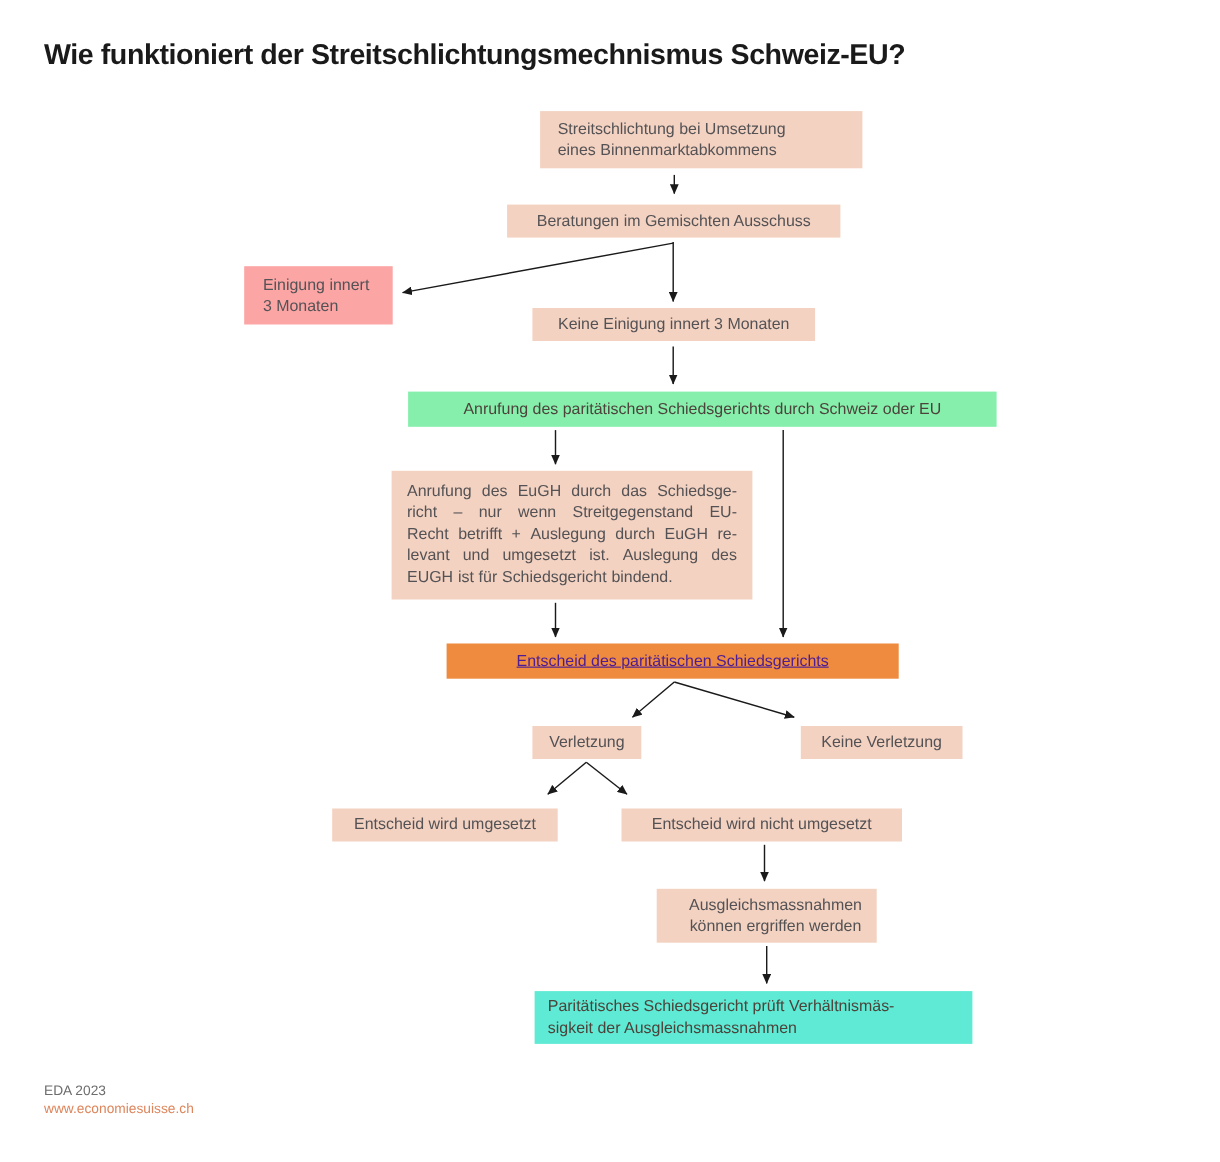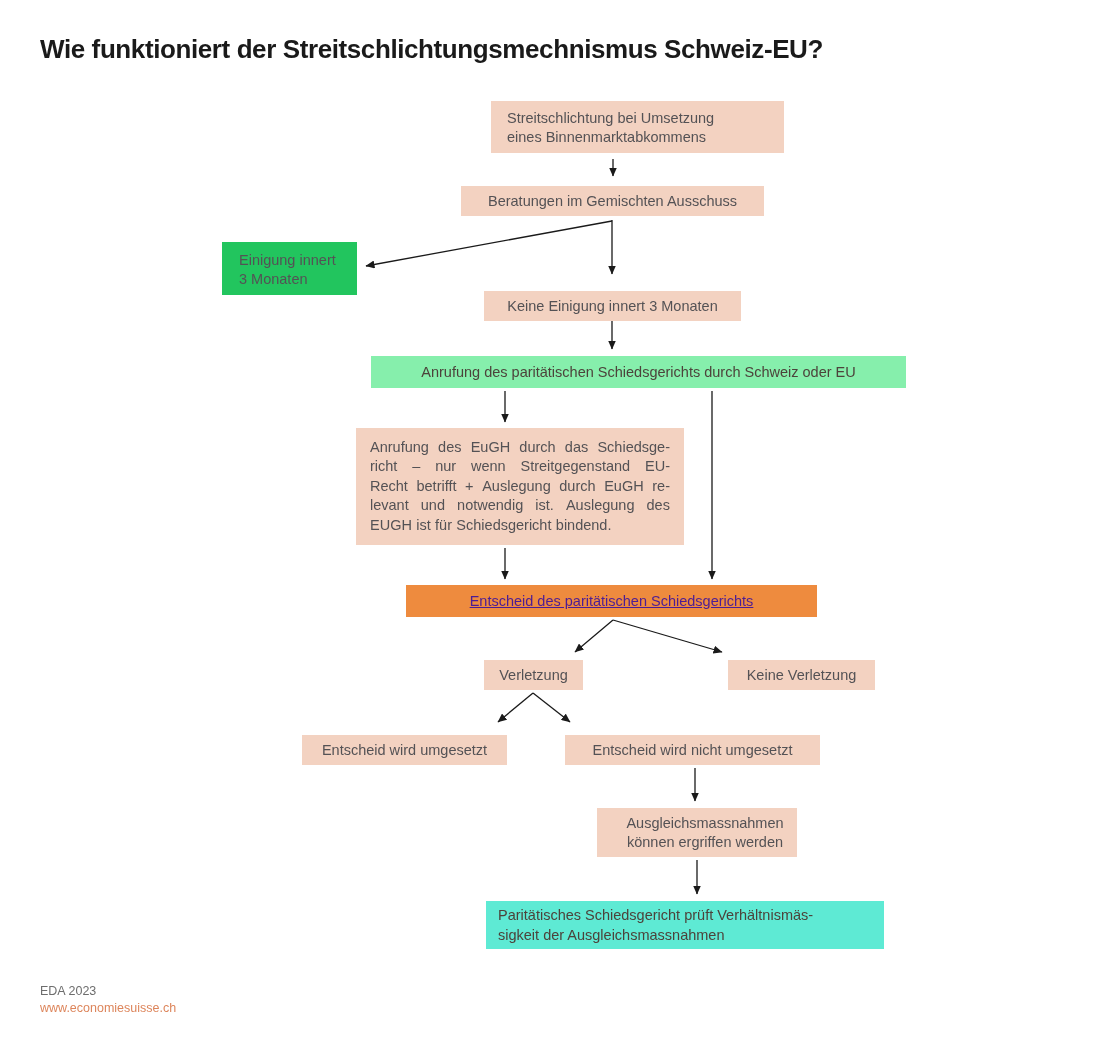--- a/index.html
+++ b/index.html
@@ -8,21 +8,21 @@
   .title{position:absolute;left:40px;top:34px;font-size:26px;font-weight:700;color:#1a1a1a;letter-spacing:-0.4px;}
   .arrows{position:absolute;left:0;top:0;width:1109px;height:1056px;pointer-events:none;}
   .box{position:absolute;box-sizing:border-box;font-size:14.5px;color:#545255;}
   .pink{background:#f3d2c1;}
   .orange{background:#ee8b3e;color:#4c433b;}
   .single{display:flex;align-items:center;justify-content:center;text-align:center;}
   .multiline{white-space:pre-line;line-height:19px;}
   .box-start{left:491px;top:101px;width:293px;height:52px;padding:8px 0 0 16px;}
   .box-beratungen{left:461px;top:186px;width:303px;height:30px;}
   .box-einigung{left:222px;top:242px;width:135px;height:53px;padding:9px 0 0 17px;}
-  .box-keine-einigung{left:484px;top:291px;width:257px;height:30px;}
+  .box-keine-einigung{left:484px;top:280px;width:257px;height:30px;}
   .box-anrufung-sg{left:371px;top:356px;width:535px;height:32px;}
   .box-eugh{left:356px;top:428px;width:328px;height:117px;padding:10px 14px 0 14px;}
   .jline{display:flex;justify-content:space-between;line-height:19.4px;}
   .jline.last{justify-content:flex-start;}
   .jline.last span{margin-right:0.30em;}
   .box-entscheid-sg{left:406px;top:585px;width:411px;height:32px;}
   .box-verletzung{left:484px;top:660px;width:99px;height:30px;}
   .box-keine-verletzung{left:728px;top:660px;width:147px;height:30px;}
   .box-umgesetzt{left:285px;top:735px;width:205px;height:30px;margin-left:17px;}
   .box-nicht-umgesetzt{left:565px;top:735px;width:255px;height:30px;}
@@ -60,21 +60,21 @@
       <path d="M695,768 L695,801" marker-end="url(#ah)"></path>
       <path d="M697,860 L697,894" marker-end="url(#ah)"></path>
     </g>
   </svg>
 
   <div class="box pink single box-beratungen" style="background: rgb(243, 210, 193);">Beratungen im Gemischten Ausschuss</div>
 
   <div class="box pink multiline box-start" style="background: rgb(243, 210, 193);">Streitschlichtung bei Umsetzung
 eines Binnenmarktabkommens</div>
 
-  <div class="box pink multiline box-einigung" style="background: #22c55e;">Einigung innert
+  <div class="box pink multiline box-einigung" style="background: #fca5a5;">Einigung innert
 3 Monaten</div>
 
   <div class="box pink single box-keine-einigung" style="background: rgb(243, 210, 193);">Keine Einigung innert 3 Monaten</div>
 
   <div class="box orange single box-anrufung-sg" style="background: #86efac; color: rgb(76, 67, 59);">Anrufung des paritätischen Schiedsgerichts durch Schweiz oder EU</div>
 
   <div class="box pink box-eugh" style="background: rgb(243, 210, 193);">
       <div class="jline">
         <span>Anrufung</span>
         <span>des</span>
@@ -96,21 +96,21 @@
         <span>betrifft</span>
         <span>+</span>
         <span>Auslegung</span>
         <span>durch</span>
         <span>EuGH</span>
         <span>re-</span>
       </div>
       <div class="jline">
         <span>levant</span>
         <span>und</span>
-        <span>notwendig</span>
+        <span>umgesetzt</span>
         <span>ist.</span>
         <span>Auslegung</span>
         <span>des</span>
       </div>
       <div class="jline last">
         <span>EUGH</span>
         <span>ist</span>
         <span>für</span>
         <span>Schiedsgericht</span>
         <span>bindend.</span>

